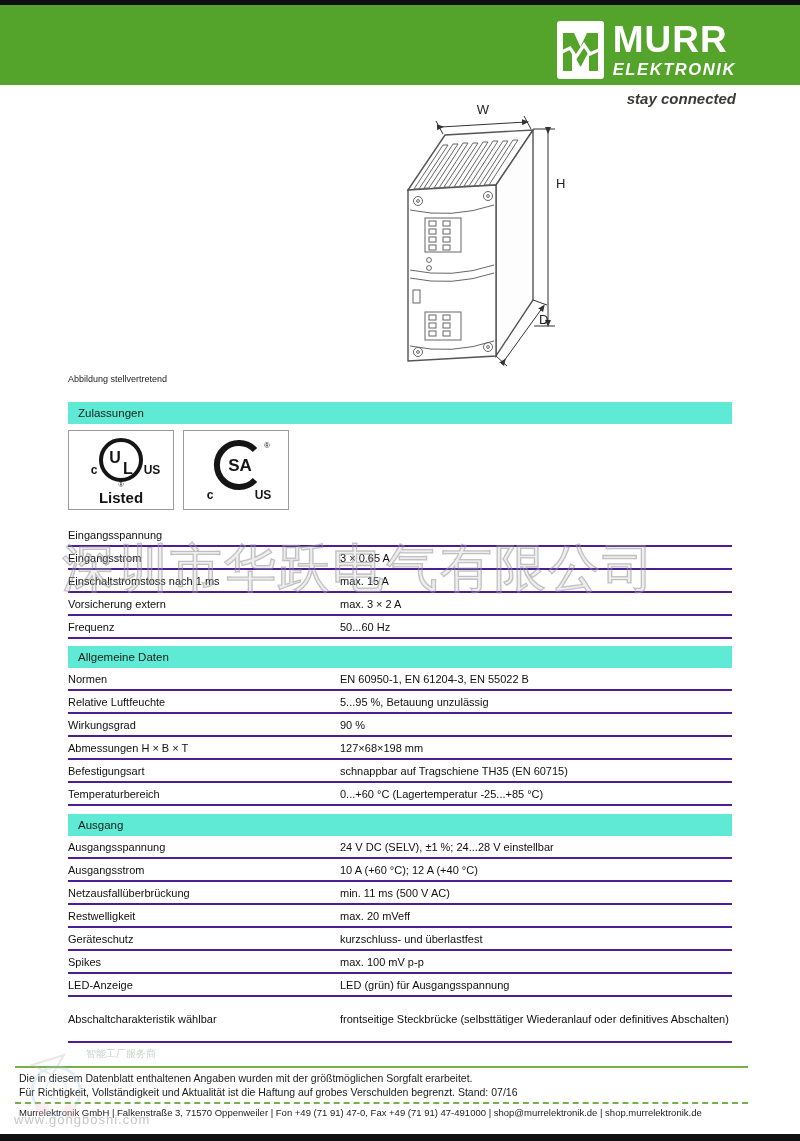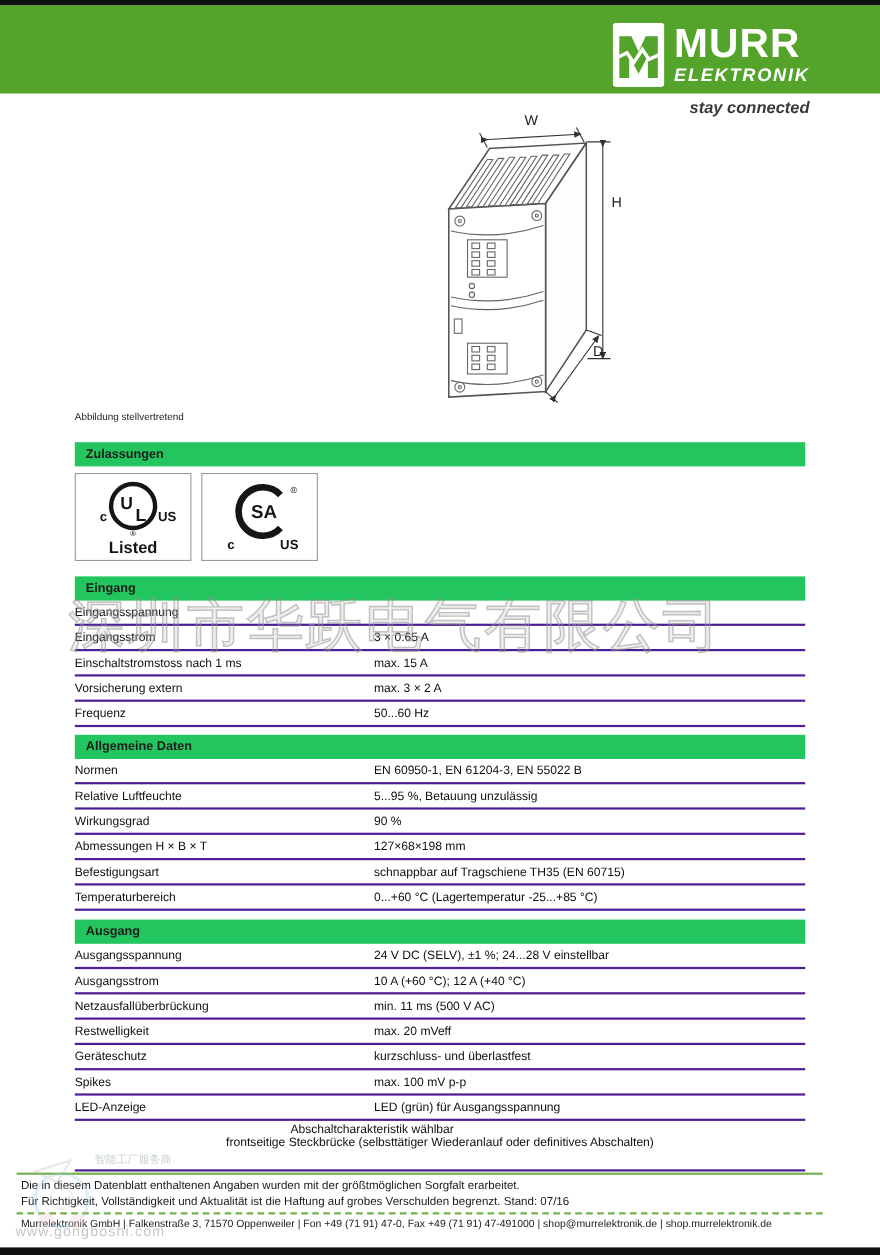--- a/index.html
+++ b/index.html
@@ -16,29 +16,29 @@
   .logo-murr{font-size:37px;letter-spacing:1px;}
   .logo-elektronik{font-size:16.5px;letter-spacing:1.6px;margin-top:3px;font-style:italic;}
   .tagline{position:absolute;top:90px;right:64px;font-size:15px;font-style:italic;font-weight:bold;color:#3a3a39;}
 
   
   .figure{position:absolute;left:393px;top:100px;}
   .figcaption{position:absolute;left:68px;top:374px;font-size:9px;color:#222;}
 
   
   .content{position:absolute;left:68px;top:402px;width:664px;}
-  .secbar{height:22px;background:#22c55e;line-height:22px;padding-left:10px;box-sizing:border-box;
-          font-size:11.5px;font-weight:bold;color:#1d1d1b;}
+  .secbar{height:22px;background:#5eead4;line-height:22px;padding-left:10px;box-sizing:border-box;
+          font-size:11.5px;font-weight:normal;color:#1d1d1b;}
   .mt7{margin-top:7px}.mt8{margin-top:8px}
   .logos{display:flex;gap:9px;margin:6px 0 14px 0;}
   .logobox{width:106px;height:80px;border:1px solid #9a9a9a;background:#fff;box-sizing:border-box;}
   .specrow{display:flex;align-items:center;height:21px;border-bottom:2px solid #4c1d95;font-size:11px;color:#0f0f0f;}
   .specrow .lbl{width:272px;flex:none;}
   .specrow .val{flex:1;}
-  .specrow.tall{height:auto;min-height:40px;padding:2px 0;flex-direction:column;}
+  .specrow.tall{height:auto;min-height:40px;padding:2px 0;}
 
   
   .f-line-solid{position:absolute;left:15px;top:1066px;width:733px;border-top:2px solid #76b04a;}
   .f-line-dashed{position:absolute;left:15px;top:1102px;width:733px;border-top:2px dashed #76b04a;}
   .f-text1{position:absolute;left:19px;top:1072px;font-size:10.5px;color:#1a1a1a;}
   .f-text2{position:absolute;left:19px;top:1086px;font-size:10.5px;color:#1a1a1a;}
   .f-addr{position:absolute;left:19px;top:1107px;font-size:9.5px;color:#1a1a1a;}
 
   
   .wm-company{position:absolute;left:62px;top:534px;width:700px;font-size:52px;letter-spacing:2px;
@@ -165,21 +165,20 @@
         <svg width="104" height="78" viewBox="0 0 104 78">
           <path d="M 71,49 A 22,22 0 1 1 71,19" fill="none" stroke="#151515" stroke-width="6"></path>
           <text x="56" y="40" font-size="17" font-weight="bold" fill="#151515" text-anchor="middle">SA</text>
           <text x="80" y="17" font-size="8" fill="#151515">®</text>
           <text x="26" y="68" font-size="12" font-weight="bold" fill="#151515" text-anchor="middle">c</text>
           <text x="79" y="68" font-size="12" font-weight="bold" fill="#151515" text-anchor="middle">US</text>
         </svg>
       </div>
     </div>
 
-    <div class="secbar">Eingang</div>
     <div class="specrow">
       <div class="lbl">Eingangsspannung</div>
     </div>
     <div class="specrow">
       <div class="lbl">Eingangsstrom</div>
       <div class="val">3 × 0.65 A</div>
     </div>
     <div class="specrow">
       <div class="lbl">Einschaltstromstoss nach 1 ms</div>
       <div class="val">max. 15 A</div>

